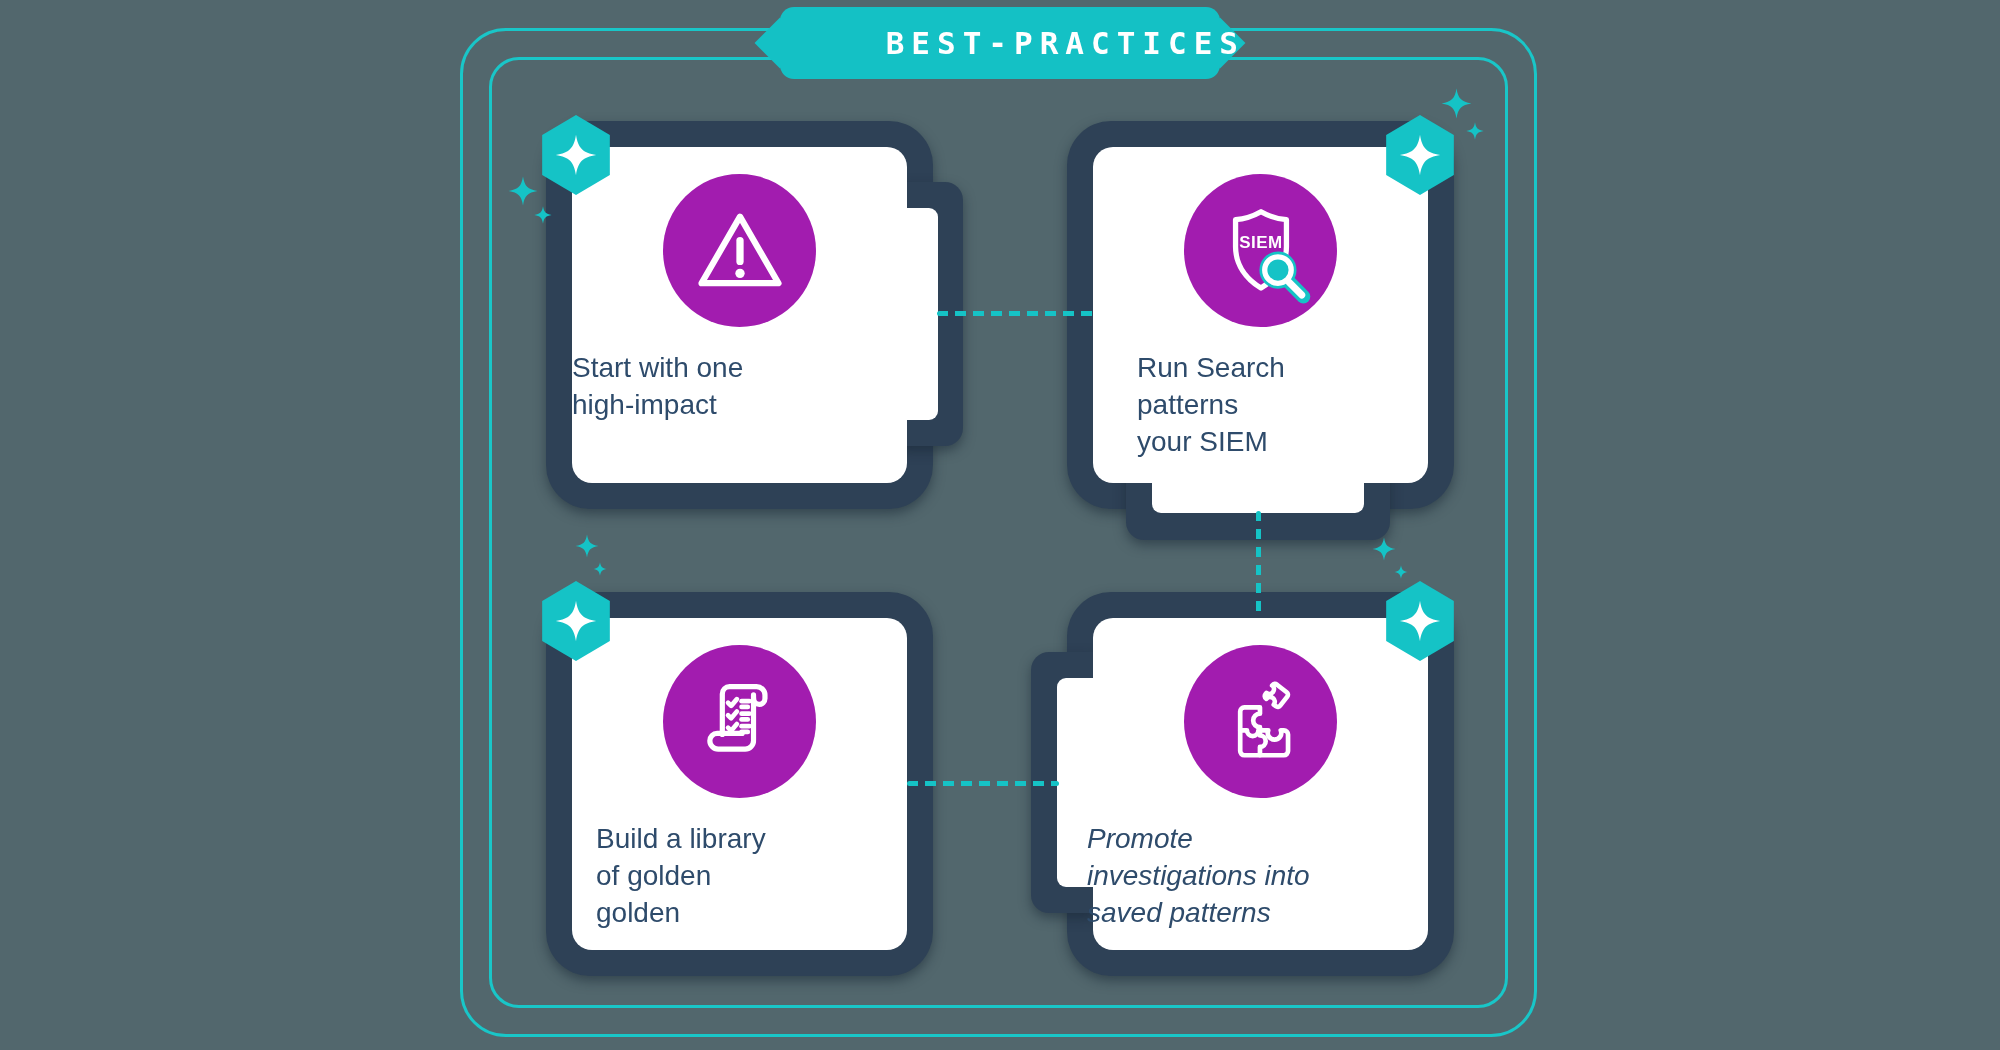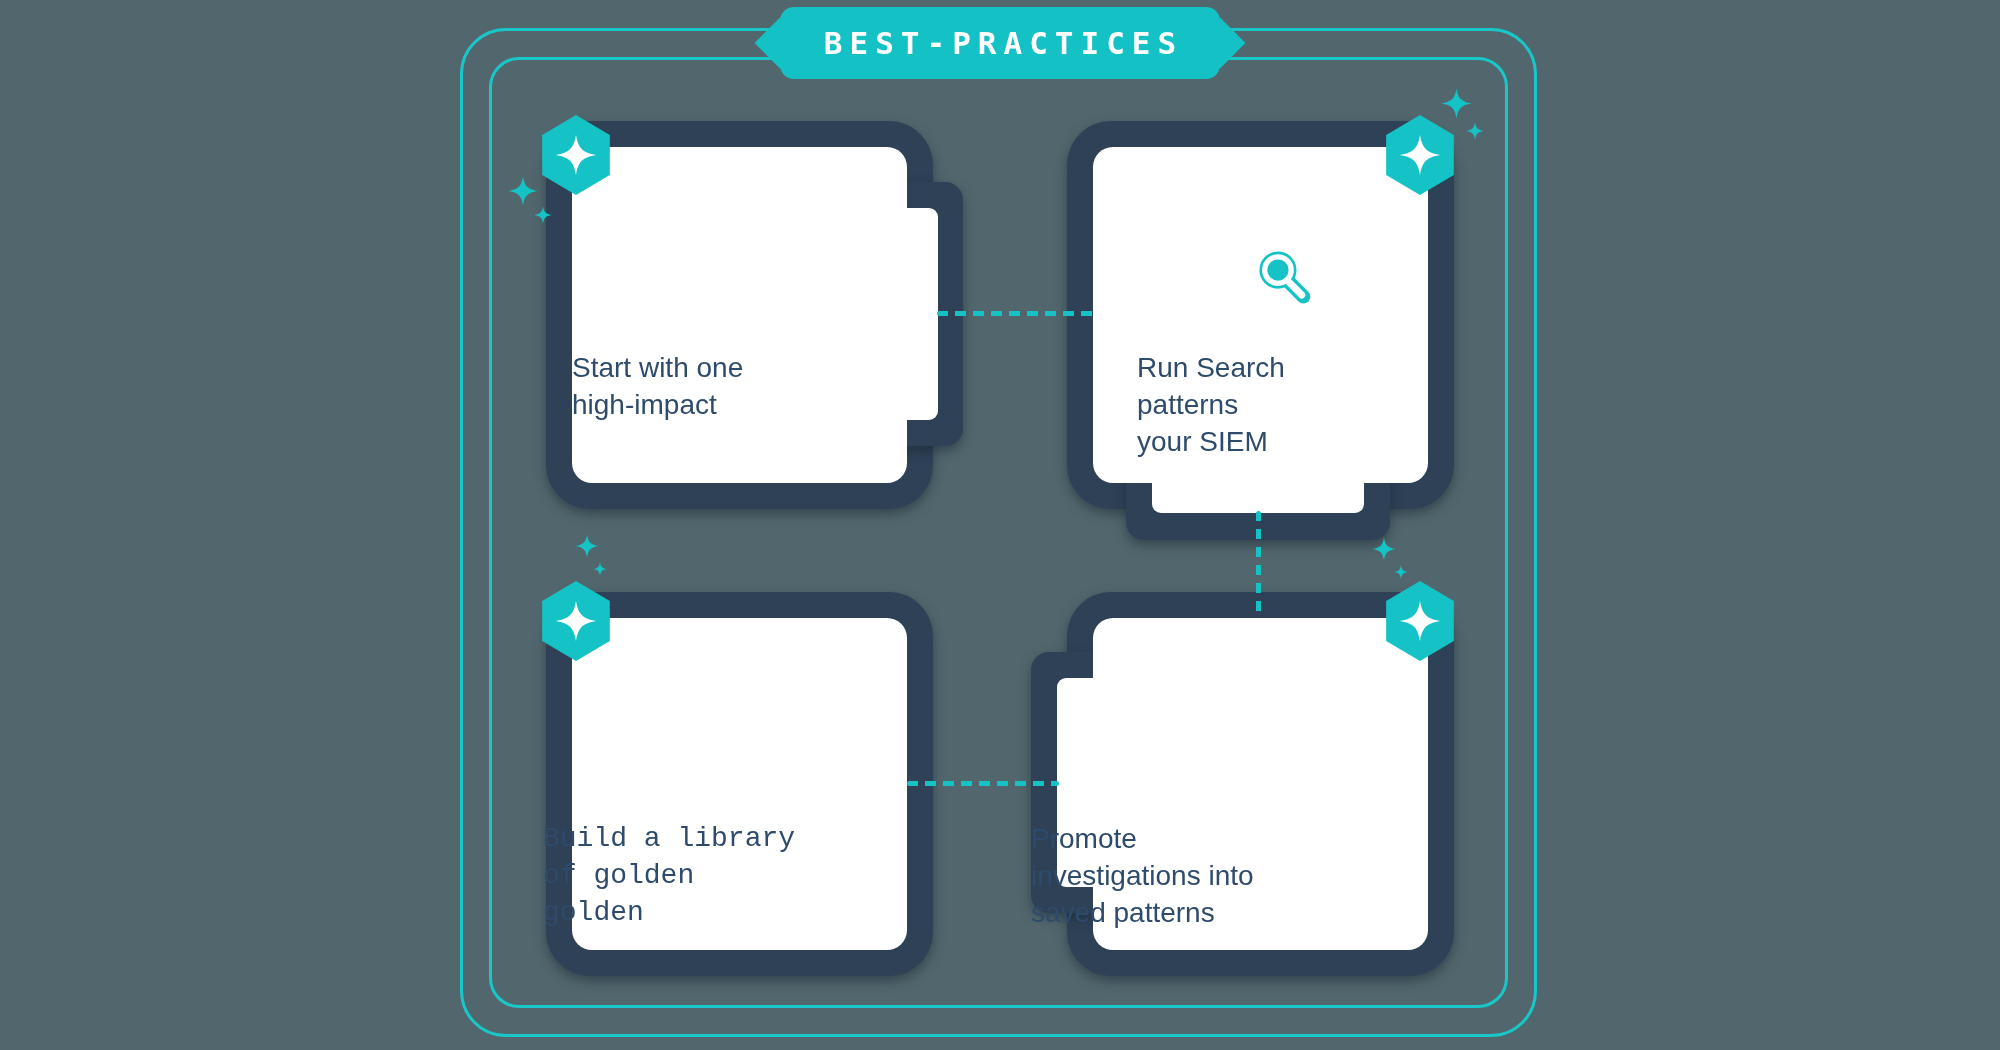--- a/index.html
+++ b/index.html
@@ -7,27 +7,27 @@
           font-family:"Liberation Sans",sans-serif;}
   .frame{position:absolute;border:3px solid #19C6C8;background:transparent;}
   .frame-outer{left:460px;top:28px;width:1071px;height:1003px;border-radius:46px;}
   .frame-inner{left:489px;top:57px;width:1013px;height:945px;border-radius:30px;}
 
   .banner{position:absolute;left:755px;top:6px;width:490px;height:74px;z-index:30;}
   .banner-rect{position:absolute;left:25px;top:1px;width:440px;height:72px;background:#14C1C5;border-radius:14px;}
   .banner-diamond{position:absolute;width:36px;height:36px;background:#14C1C5;transform:rotate(45deg);top:19px;}
   .banner-diamond.left{left:7px;}
   .banner-diamond.right{left:447px;}
-  .banner-text{position:absolute;inset:0;line-height:74px;text-align:center;color:#FFFFFF;
+  .banner-text{position:absolute;inset:0;line-height:74px;text-align:right;color:#FFFFFF;
                font-family:"DejaVu Sans Mono",monospace;font-weight:bold;font-size:31px;letter-spacing:7px;padding-left:7px;}
 
   .navy{position:absolute;background:#2E4156;box-shadow:0 5px 12px rgba(21,35,50,.5);}
   .white{position:absolute;background:#FFFFFF;}
 
-  .circle{position:absolute;width:153px;height:153px;border-radius:50%;background:#ffffff;
+  .circle{position:absolute;width:153px;height:153px;border-radius:50%;background:#a21caf;
           display:flex;align-items:center;justify-content:center;z-index:12;}
   .cardtext{position:absolute;width:335px;text-align:left;font-size:28px;line-height:37px;
             color:#2E4B6B;z-index:12;}
 
   .hex{position:absolute;width:72px;height:80px;background:#15C3C6;z-index:25;
        clip-path:polygon(50% 0%,97% 25%,97% 75%,50% 100%,3% 75%,3% 25%);
        display:flex;align-items:center;justify-content:center;}
   .spark{position:absolute;z-index:25;}
 
   .dash-h{position:absolute;height:5px;z-index:20;border-radius:3px;
@@ -105,21 +105,21 @@
         <path class="icon-stroke" stroke-width="4.5" d="M51.5 30 h7.5"></path>
         <path class="icon-stroke" stroke-width="4.5" d="M51.5 35.5 h6"></path>
         <path class="icon-stroke" stroke-width="4.5" d="M38.5 43.5 l3 3 L47 40"></path>
         <path class="icon-stroke" stroke-width="4.5" d="M51.5 42 h7.5"></path>
         <path class="icon-stroke" stroke-width="4.5" d="M51.5 47.5 h6"></path>
         <path class="icon-stroke" stroke-width="4.5" d="M38.5 55.5 l3 3 L47 52"></path>
         <path class="icon-stroke" stroke-width="4.5" d="M51.5 54 h7.5"></path>
         <path class="icon-stroke" stroke-width="4.5" d="M51.5 59.5 h6"></path>
       </svg>
     </div>
-    <div class="cardtext" style="left:543px;top:820px;font-family:Liberation Mono, monospace;">
+    <div class="cardtext" style="left:596px;top:820px;">
       <div>Build a library</div>
       <div>of golden</div>
       <div>golden</div>
     </div>
   </div>
 
   <div>
     <div class="navy" style="left:1067px;top:592px;width:387px;height:384px;border-radius:44px;"></div>
     <div class="navy" style="left:1031px;top:652px;width:63px;height:261px;border-radius:18px 0 0 18px;"></div>
     <div class="white" style="left:1057px;top:678px;width:50px;height:209px;border-radius:9px 0 0 9px;"></div>
@@ -127,21 +127,21 @@
     <div class="circle" style="left:1184px;top:645px;">
       <svg width="104" height="104" viewBox="0 0 100 100">
         <path class="icon-stroke" stroke-width="4.5" d="M30 40 A4 4 0 0 1 34 36 H49 V42 A6.5 6.5 0 1 0 49 55 V58 H57 A6.5 6.5 0 1 0 69 58 H72 A4 4 0 0 1 76 62 V78 A4 4 0 0 1 72 82 H34 A4 4 0 0 1 30 78 Z"></path>
         <path class="icon-stroke" stroke-width="4.5" d="M30 58 H36.5 A5.5 5.5 0 1 0 47.5 58 H49"></path>
         <path class="icon-stroke" stroke-width="4.5" d="M49 58 V63 A5.5 5.5 0 1 1 49 74 V82"></path>
         <g transform="rotate(38 64 27)">
           <path class="icon-stroke" stroke-width="4.5" d="M58 16 H69 A3 3 0 0 1 72 19 V30 A3 3 0 0 1 69 33 H66.5 A4.5 4.5 0 1 0 57.5 33 L57 33 A3 3 0 0 1 54 30 V28.5 A4.5 4.5 0 1 0 54 19.5 L54 19 A3 3 0 0 1 57 16 Z"></path>
         </g>
       </svg>
     </div>
-    <div class="cardtext" style="left:1031px;top:820px;">
+    <div class="cardtext" style="left:1087px;top:820px;font-style:italic;">
       <div>Promote</div>
       <div>investigations into</div>
       <div>saved patterns</div>
     </div>
   </div>
 
   <div class="dash-h" style="left:937px;top:311px;width:158px;"></div>
   <div class="dash-h" style="left:907px;top:781px;width:152px;"></div>
   <div class="dash-v" style="left:1256px;top:511px;height:108px;"></div>
 

